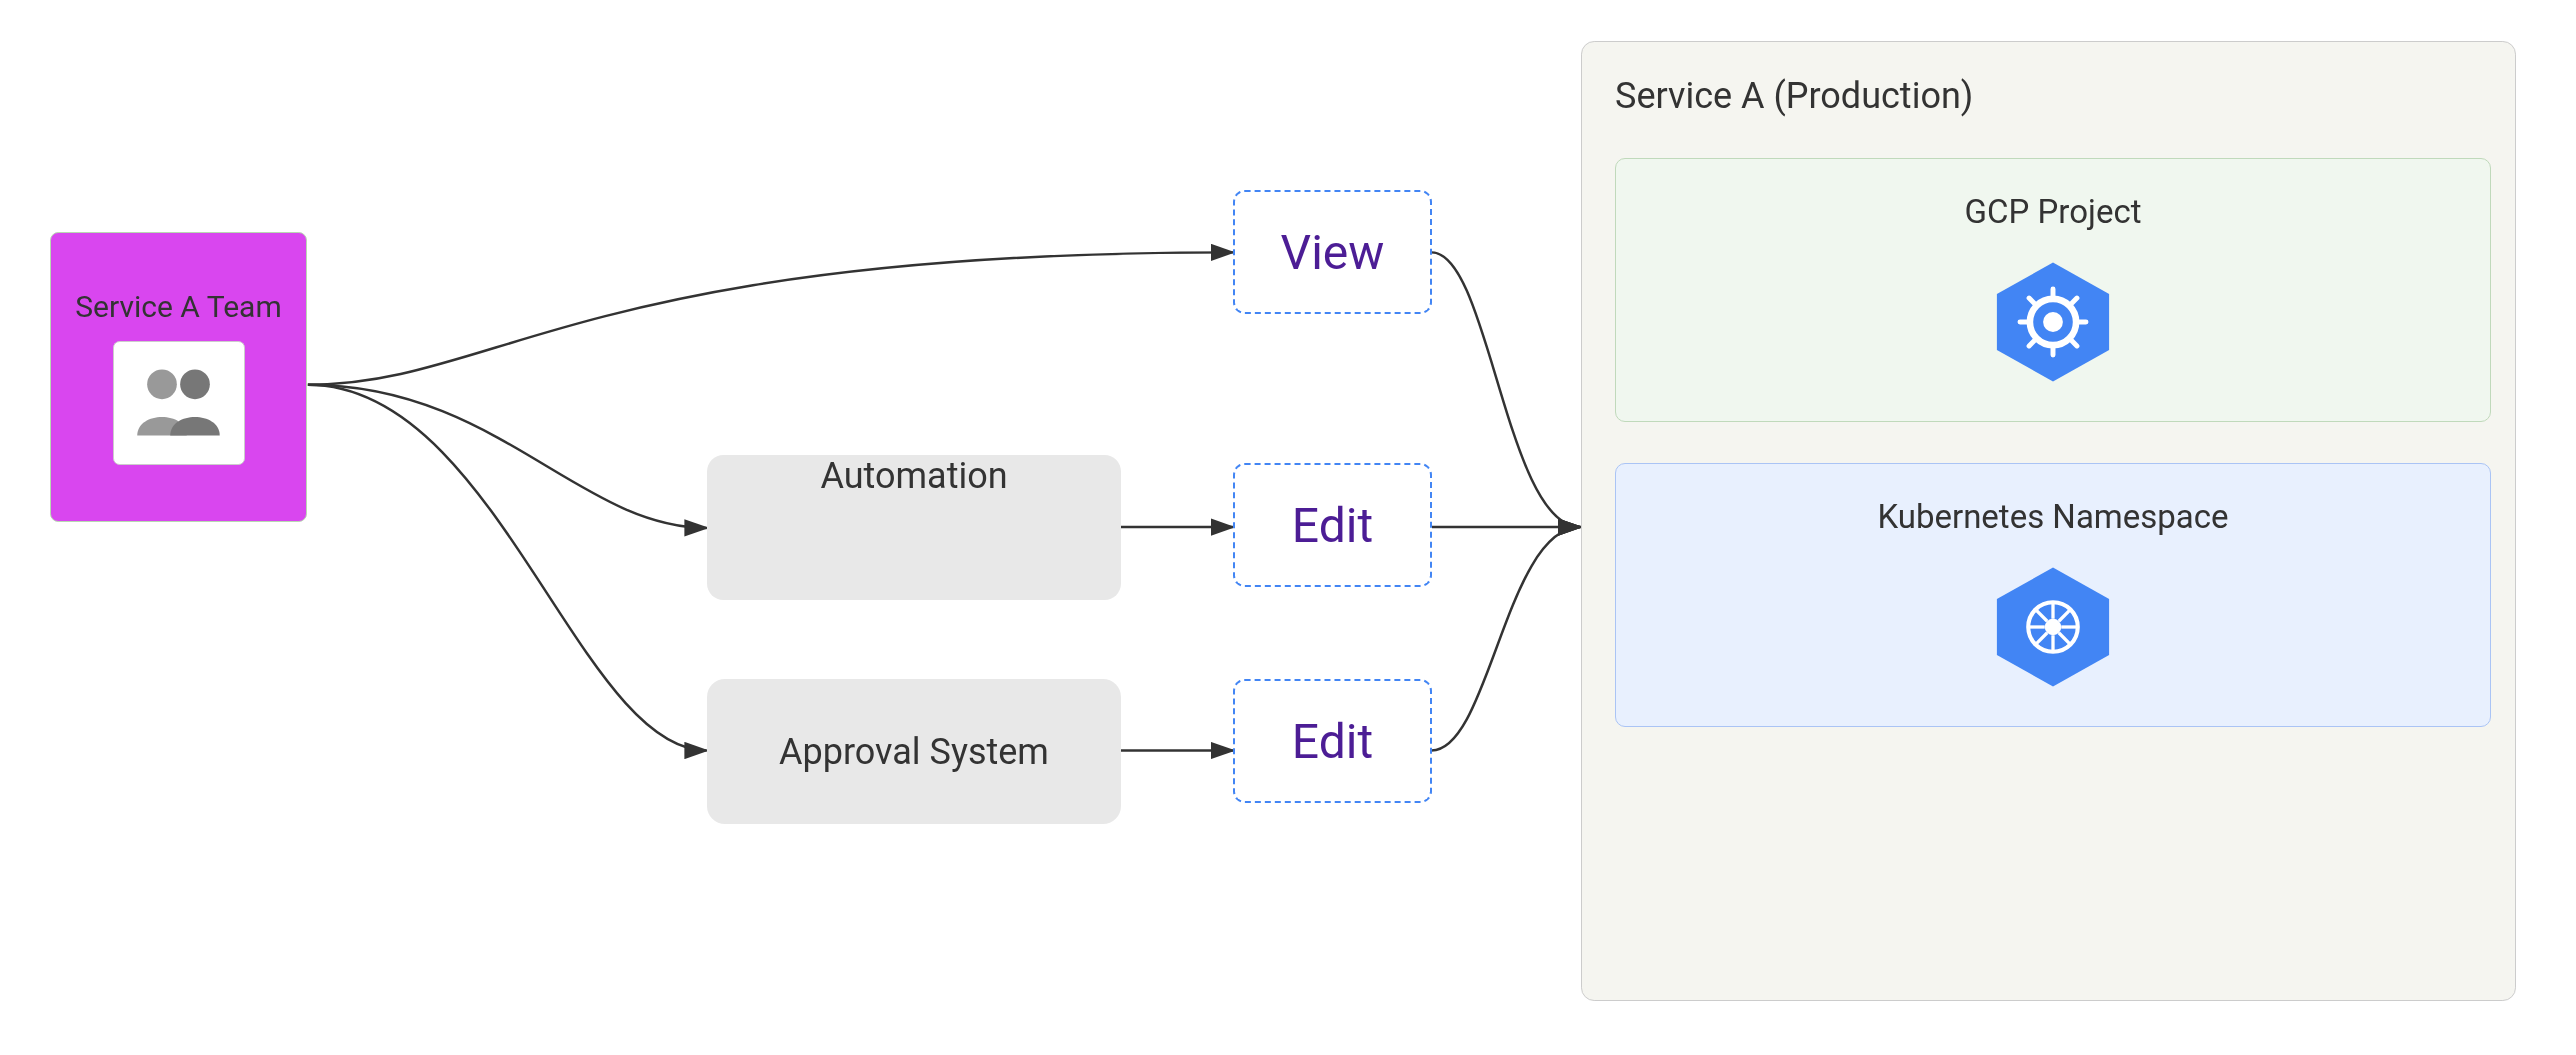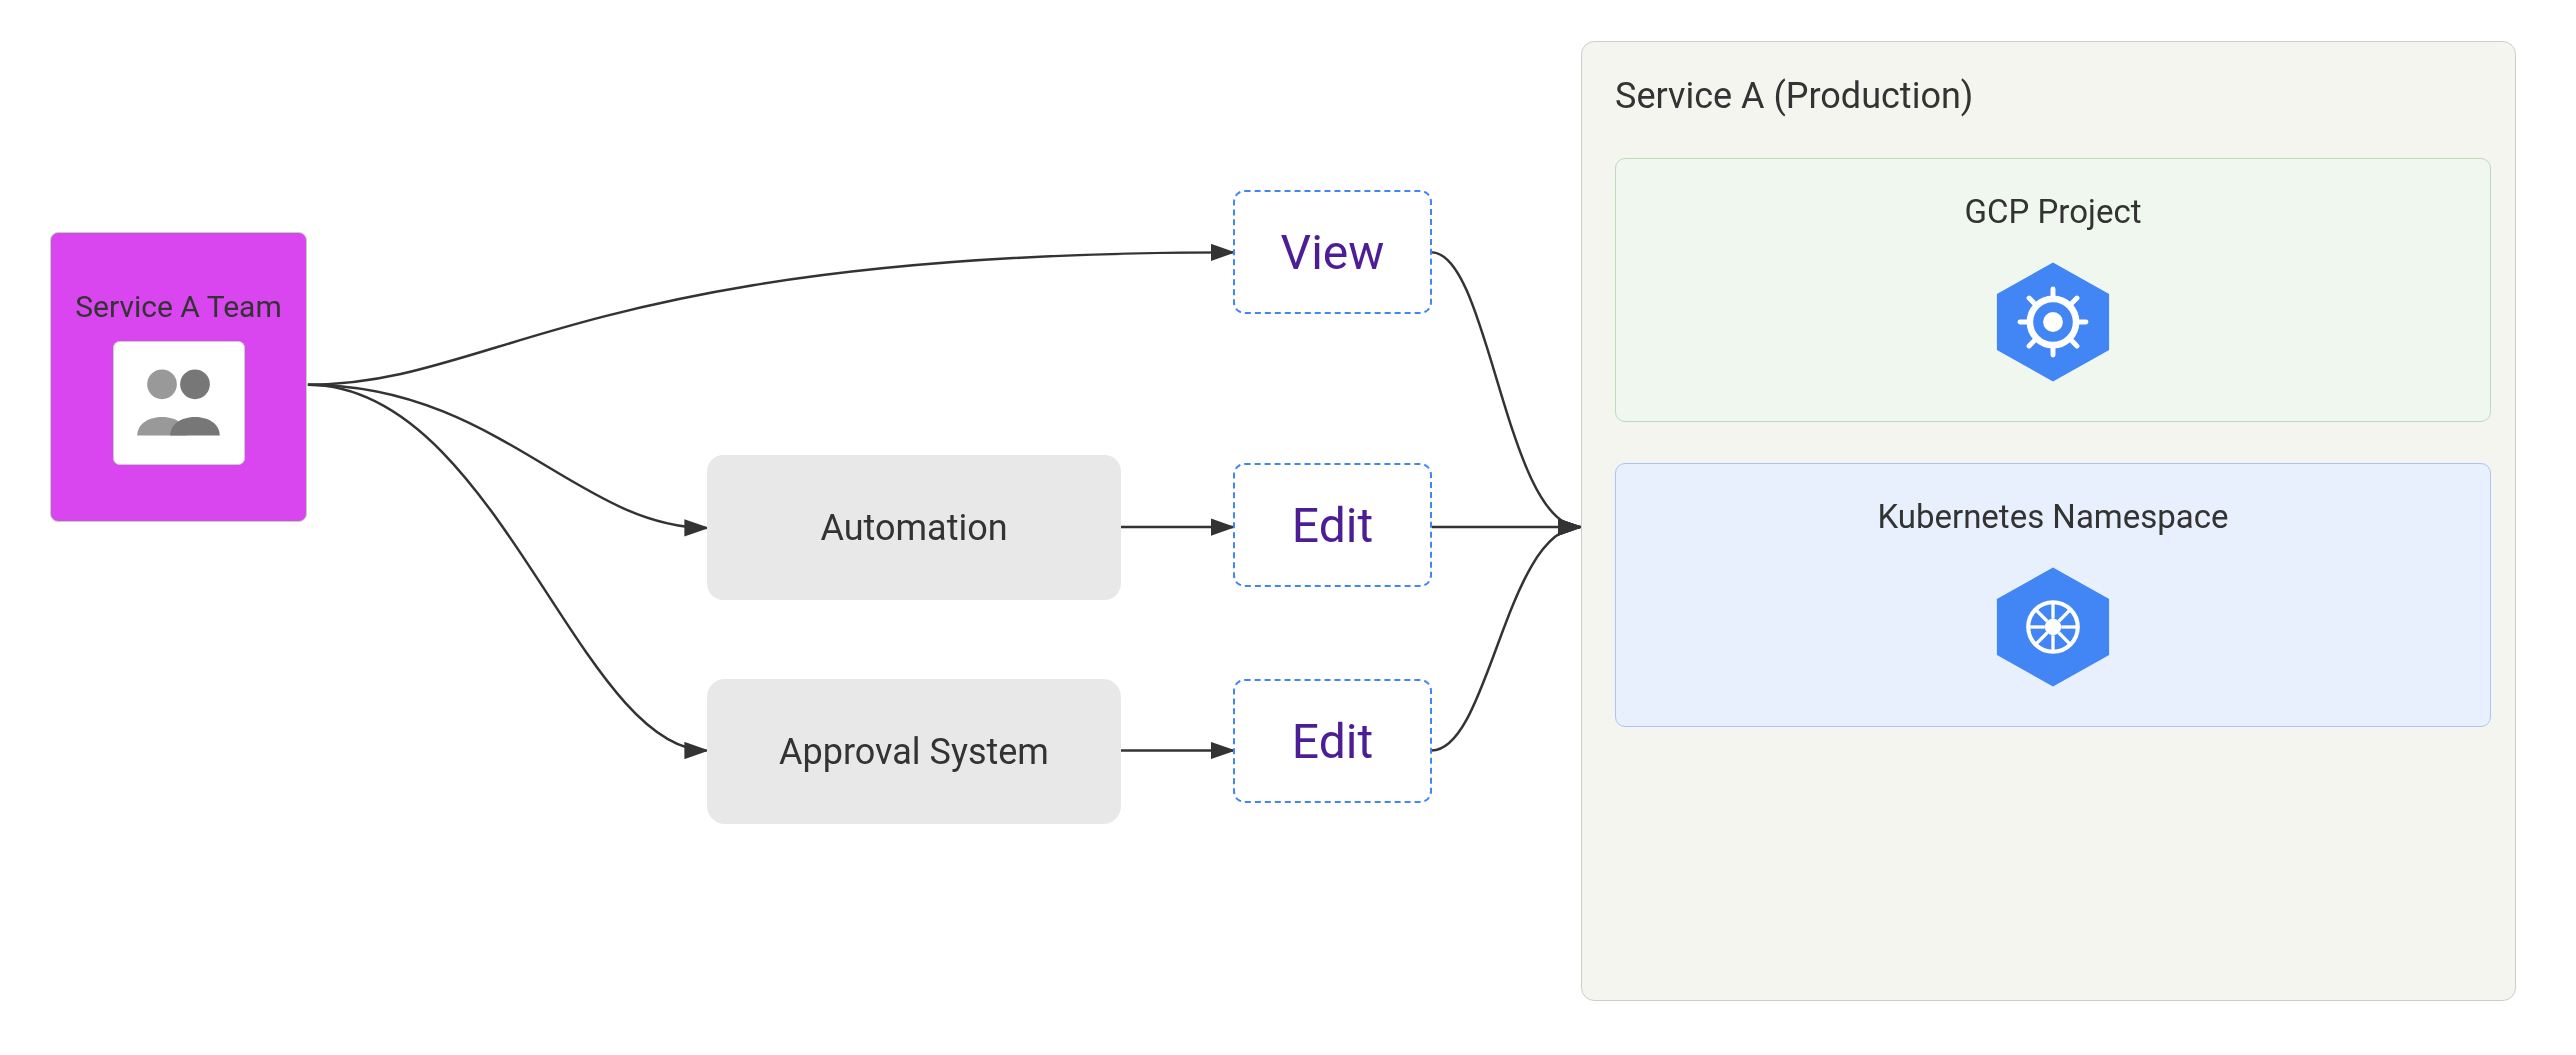--- a/index.html
+++ b/index.html
@@ -55,21 +55,20 @@
     
     .automation-box {
       position: absolute;
       left: 707px;
       top: 455px;
       width: 414px;
       height: 145px;
       background: #e8e8e8;
       border-radius: 16.5px;
       display: flex;
-      align-items: center;
       justify-content: center;
     }
 
     .automation-label {
       font-size: 36px;
       color: #333;
       font-weight: 400;
     }
 
     

